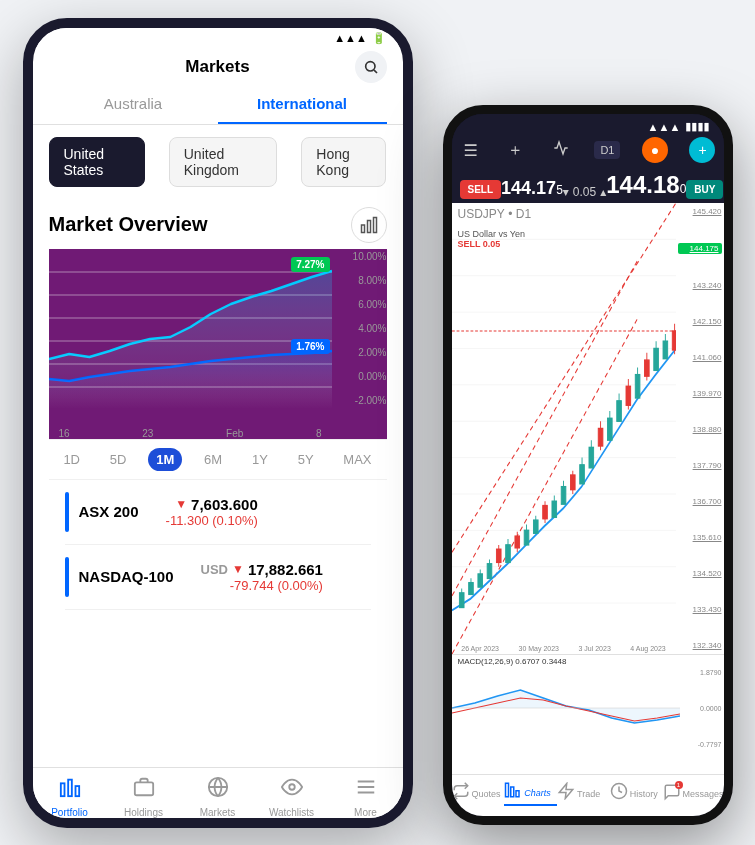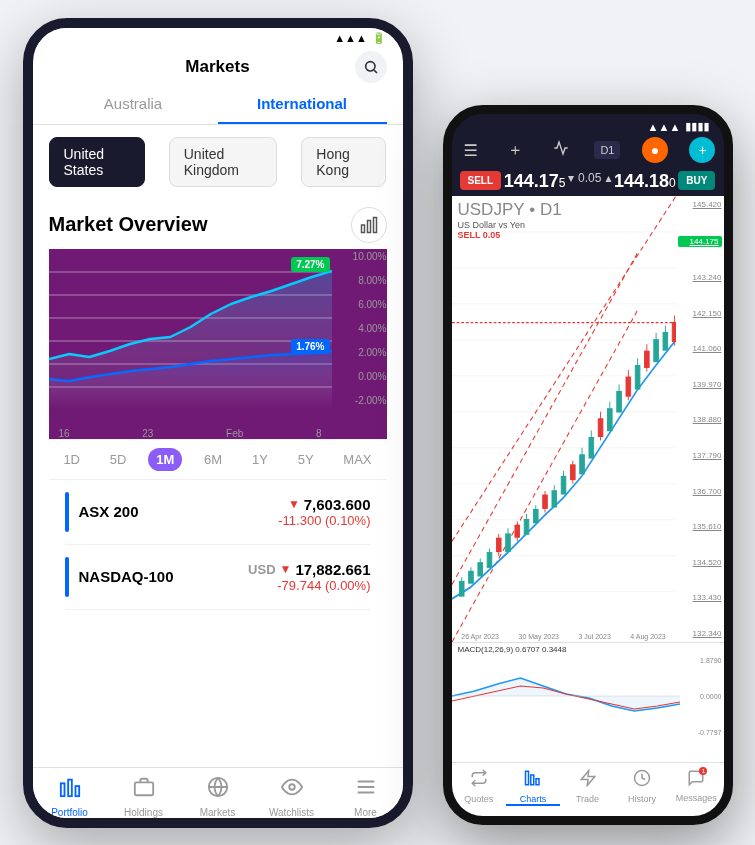--- a/index.html
+++ b/index.html
@@ -184,34 +184,35 @@
       border-bottom: 1px solid #f0f0f0;
     }
     .time-range-btn {
       font-size: 13px;
       color: #999;
       padding: 4px 8px;
       border-radius: 14px;
       cursor: pointer;
     }
     .time-range-btn.active {
-      background: #8b5cf6;
+      background: #1d4ed8;
       color: #fff;
       font-weight: 600;
     }
 
     .stock-list {
       padding: 0 16px;
     }
     .stock-item {
       display: flex;
       align-items: center;
-      justify-content: space-between;
+      justify-content: flex-start;
       padding: 12px 0;
       border-bottom: 1px solid #f0f0f0;
+      gap: 27px;
     }
     .stock-left {
       display: flex;
       align-items: center;
       gap: 10px;
     }
     .stock-indicator {
       width: 4px;
       height: 40px;
       background: #0066ff;
@@ -333,21 +334,21 @@
       font-size: 14px;
     }
     .toolbar-circle-btn.teal {
       background: #00bcd4;
       color: #fff;
       font-size: 14px;
     }
 
     .price-row {
       display: flex;
-      align-items: flex-start;
+      align-items: flex-end;
       justify-content: space-between;
       padding: 4px 8px;
       background: #1a1a2e;
     }
     .sell-box {
       background: #e53935;
       color: #fff;
       padding: 4px 8px;
       border-radius: 4px;
       font-size: 10px;
@@ -381,21 +382,21 @@
       padding: 4px 8px;
       border-radius: 4px;
       font-size: 10px;
       font-weight: 600;
     }
     .buy-price {
       display: flex;
       align-items: baseline;
     }
     .buy-price-main {
-      font-size: 18px;
+      font-size: 24px;
       font-weight: 700;
       color: #fff;
     }
     .buy-price-sup {
       font-size: 12px;
       color: #fff;
       vertical-align: super;
     }
 
     .chart-main {
@@ -405,31 +406,32 @@
       overflow: hidden;
     }
 
     .chart2-header {
       position: absolute;
       top: 4px;
       left: 6px;
       z-index: 5;
     }
     .chart2-pair {
-      font-size: 17px;
+      font-size: 12px;
       font-weight: 700;
       color: #000;
     }
     .chart2-pair span {
       color: #888;
       font-weight: 400;
     }
     .chart2-subpair {
       font-size: 9px;
       color: #555;
+      margin-top: 8px;
     }
     .chart2-sell-level {
       font-size: 9px;
       color: #e53935;
       font-weight: 600;
     }
 
     .chart2-right-labels {
       position: absolute;
       right: 0;
@@ -489,21 +491,20 @@
     
     .phone2-bottom-nav {
       display: flex;
       background: #fff;
       padding: 6px 0 10px;
       border-top: 1px solid #e0e0e0;
     }
     .phone2-nav-item {
       flex: 1;
       display: flex;
-      flex-direction: column;
       align-items: center;
       gap: 2px;
       cursor: pointer;
     }
     .phone2-nav-icon {
       font-size: 18px;
       color: #999;
     }
     .phone2-nav-label {
       font-size: 9px;
@@ -903,21 +904,21 @@
       <span class="phone2-nav-label">Quotes</span>
     </div>
     <div class="phone2-nav-item active">
       <span class="phone2-nav-icon">
         <svg width="18" height="18" viewBox="0 0 24 24" fill="none" stroke="#0066ff" stroke-width="2">
           <rect x="2" y="3" width="4" height="18"></rect>
             <rect x="9" y="8" width="4" height="13"></rect>
             <rect x="16" y="13" width="4" height="8"></rect>
         </svg>
       </span>
-      <span class="phone2-nav-label" style="color:#0066ff;">Charts</span>
+      <span class="phone2-nav-label" style="color:#0066ff;font-style:italic;">Charts</span>
     </div>
     <div class="phone2-nav-item">
       <span class="phone2-nav-icon">
         <svg width="18" height="18" viewBox="0 0 24 24" fill="none" stroke="#999" stroke-width="2">
           <polygon points="13 2 3 14 12 14 11 22 21 10 12 10 13 2"></polygon>
         </svg>
       </span>
       <span class="phone2-nav-label">Trade</span>
     </div>
     <div class="phone2-nav-item">

